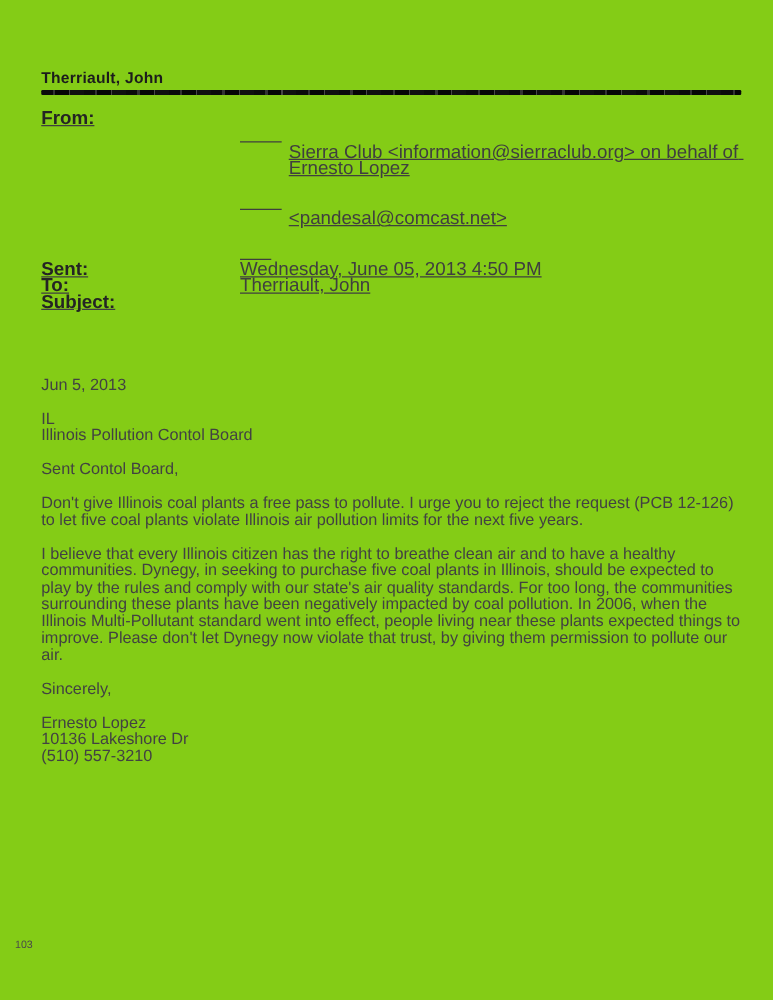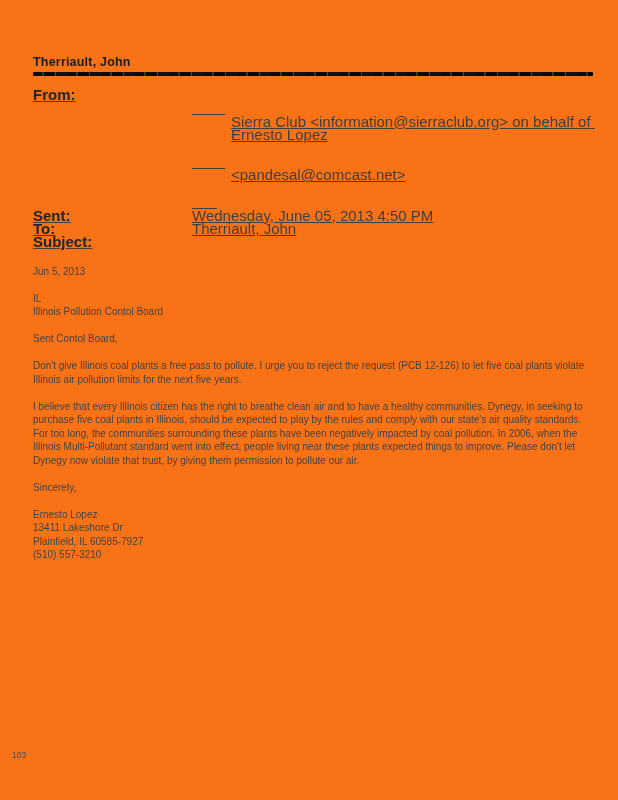--- a/index.html
+++ b/index.html
@@ -9,21 +9,21 @@
     height: 800px;
     position: relative;
     font-family: "Liberation Sans", "DejaVu Sans", sans-serif;
     color: #3f3f3f;
     overflow: hidden;
   }
   .page {
     position: relative;
     width: 618px;
     height: 800px;
-    background: #f97316;
+    background: #84cc16;
     padding: 55px 23px 0 33px;
   }
   .recipient-header {
     font-size: 12.5px;
     font-weight: bold;
     color: #1c1c1c;
     letter-spacing: 0.2px;
     line-height: 14px;
   }
   .header-rule {
@@ -54,23 +54,23 @@
   .meta-label {
     font-weight: bold;
     color: #242424;
   }
   .meta-value {
     color: #3f3f3f;
     white-space: pre-wrap;
   }
   .meta-value .value-line { display: block; margin-left: 39px; }
   .letter-body {
-    margin-top: 16px;
+    margin-top: 52px;
     width: 562px;
-    font-size: 10px;
+    font-size: 13px;
     line-height: 13.5px;
     color: #424242;
   }
   .block-gap { height: 13.5px; }
   .letter-line { display: block; }
   .footer {
     position: absolute;
     top: 750px;
     left: 12px;
     width: 618px;
@@ -129,21 +129,20 @@
     <p>Don't give Illinois coal plants a free pass to pollute. I urge you to reject the request (PCB 12-126) to let five coal plants violate Illinois air pollution limits for the next five years.</p>
     <div class="block-gap"></div>
 
     <p>I believe that every Illinois citizen has the right to breathe clean air and to have a healthy communities. Dynegy, in seeking to purchase five coal plants in Illinois, should be expected to play by the rules and comply with our state's air quality standards. For too long, the communities surrounding these plants have been negatively impacted by coal pollution. In 2006, when the Illinois Multi-Pollutant standard went into effect, people living near these plants expected things to improve. Please don't let Dynegy now violate that trust, by giving them permission to pollute our air.</p>
     <div class="block-gap"></div>
 
     <span class="letter-line">Sincerely,</span>
     <div class="block-gap"></div>
 
     <span class="letter-line">Ernesto Lopez</span>
-    <span class="letter-line">13411 Lakeshore Dr</span>
-    <span class="letter-line">Plainfield, IL 60585-7927</span>
+    <span class="letter-line">10136 Lakeshore Dr</span>
     <span class="letter-line">(510) 557-3210</span>
 
   </div>
 
   <div class="footer">103</div>
 
 </div>
 
 </body></html>

